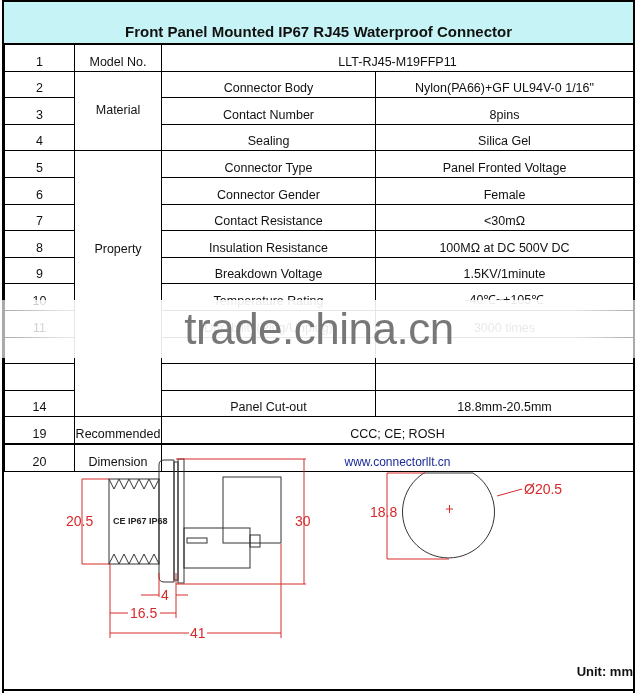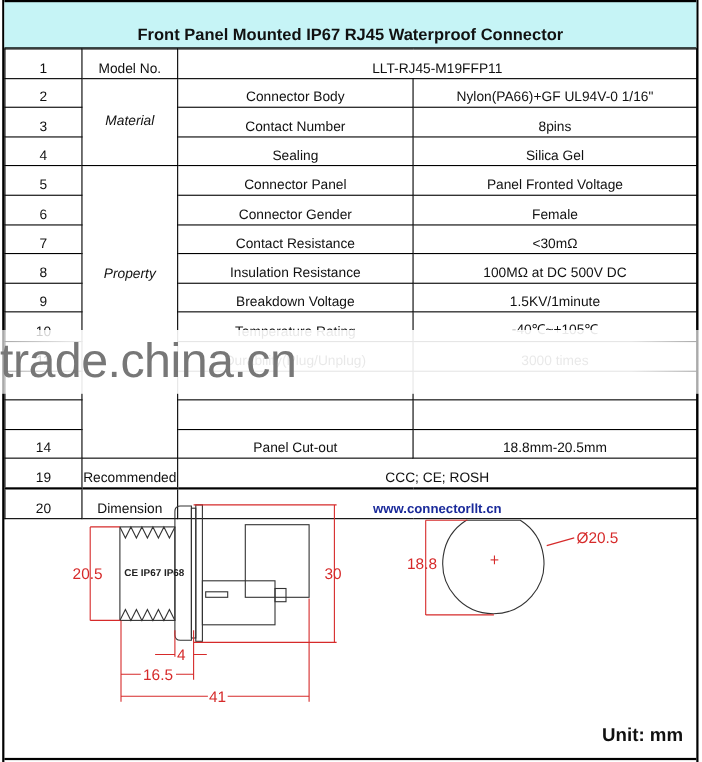--- a/index.html
+++ b/index.html
@@ -8,30 +8,30 @@
     .sheet { position: absolute; left: 2px; top: 0; width: 633px; height: 693px;
              border-left: 2px solid #000; border-right: 2px solid #000; box-sizing: border-box; }
     .title { position: absolute; left: 0; top: 0; width: 100%; height: 44px;
              background: #c6f4f6; border-top: 2px solid #000; border-bottom: 1px solid #000;
              box-sizing: border-box; display: flex; align-items: flex-end; justify-content: center;
              font-weight: bold; font-size: 15px; padding-bottom: 3px; }
     table.spec { position: absolute; left: 0; top: 44px; width: 629px; border-collapse: collapse;
                  table-layout: fixed; font-size: 12.5px; }
     table.spec td { border: 1px solid #000; text-align: center; vertical-align: bottom;
                     height: 23.6px; padding: 0 0 2px 0; white-space: nowrap; overflow: hidden; }
-    table.spec td.merged { vertical-align: middle; font-style: italic; }
+    table.spec td.merged { vertical-align: middle; }
     table.spec tr.thick td { border-top: 2px solid #000; }
-    .link { color: #1a2a9a; font-weight: bold; font-size: 12px; }
+    .link { color: #1a2a9a; font-weight: normal; font-size: 12px; }
     .wm { position: absolute; left: 0; top: 300px; width: 638px; height: 58px;
           background: linear-gradient(to right, rgba(255,255,255,0.65), rgba(255,255,255,0.9) 10%, rgba(255,255,255,0.9) 90%, rgba(255,255,255,0.65));
-          display: flex; align-items: center; justify-content: flex-start; }
+          display: flex; align-items: center; justify-content: center; }
     .wm span { font-size: 44px; color: #777; letter-spacing: -0.5px; }
     .drawing { position: absolute; left: 0; top: 413px; width: 629px; height: 278px; }
     .cut-title { position: absolute; left: 378px; top: 5px; font-size: 12.5px; font-weight: bold; }
-    .unit { position: absolute; right: 12px; bottom: 12px; font-size: 17px; font-weight: bold; }
+    .unit { position: absolute; right: 0; bottom: 12px; font-size: 13px; font-weight: bold; }
     .bottom-line { position: absolute; left: 0; bottom: 0; width: 100%; border-bottom: 2px solid #000; }
   </style>
 </head>
 <body>
 
 <div class="sheet">
   <div class="title">Front Panel Mounted IP67 RJ45 Waterproof Connector</div>
 
   <table class="spec">
     <colgroup>
@@ -58,21 +58,21 @@
       <td>8pins</td>
     </tr>
     <tr>
       <td>4</td>
       <td>Sealing</td>
       <td>Silica Gel</td>
     </tr>
     <tr>
       <td>5</td>
       <td rowspan="10" class="merged" style="padding-bottom:70px">Property</td>
-      <td>Connector Panel</td>
+      <td>Connector Type</td>
       <td>Panel Fronted Voltage</td>
     </tr>
     <tr>
       <td>6</td>
       <td>Connector Gender</td>
       <td>Female</td>
     </tr>
     <tr>
       <td>7</td>
       <td>Contact Resistance</td>

